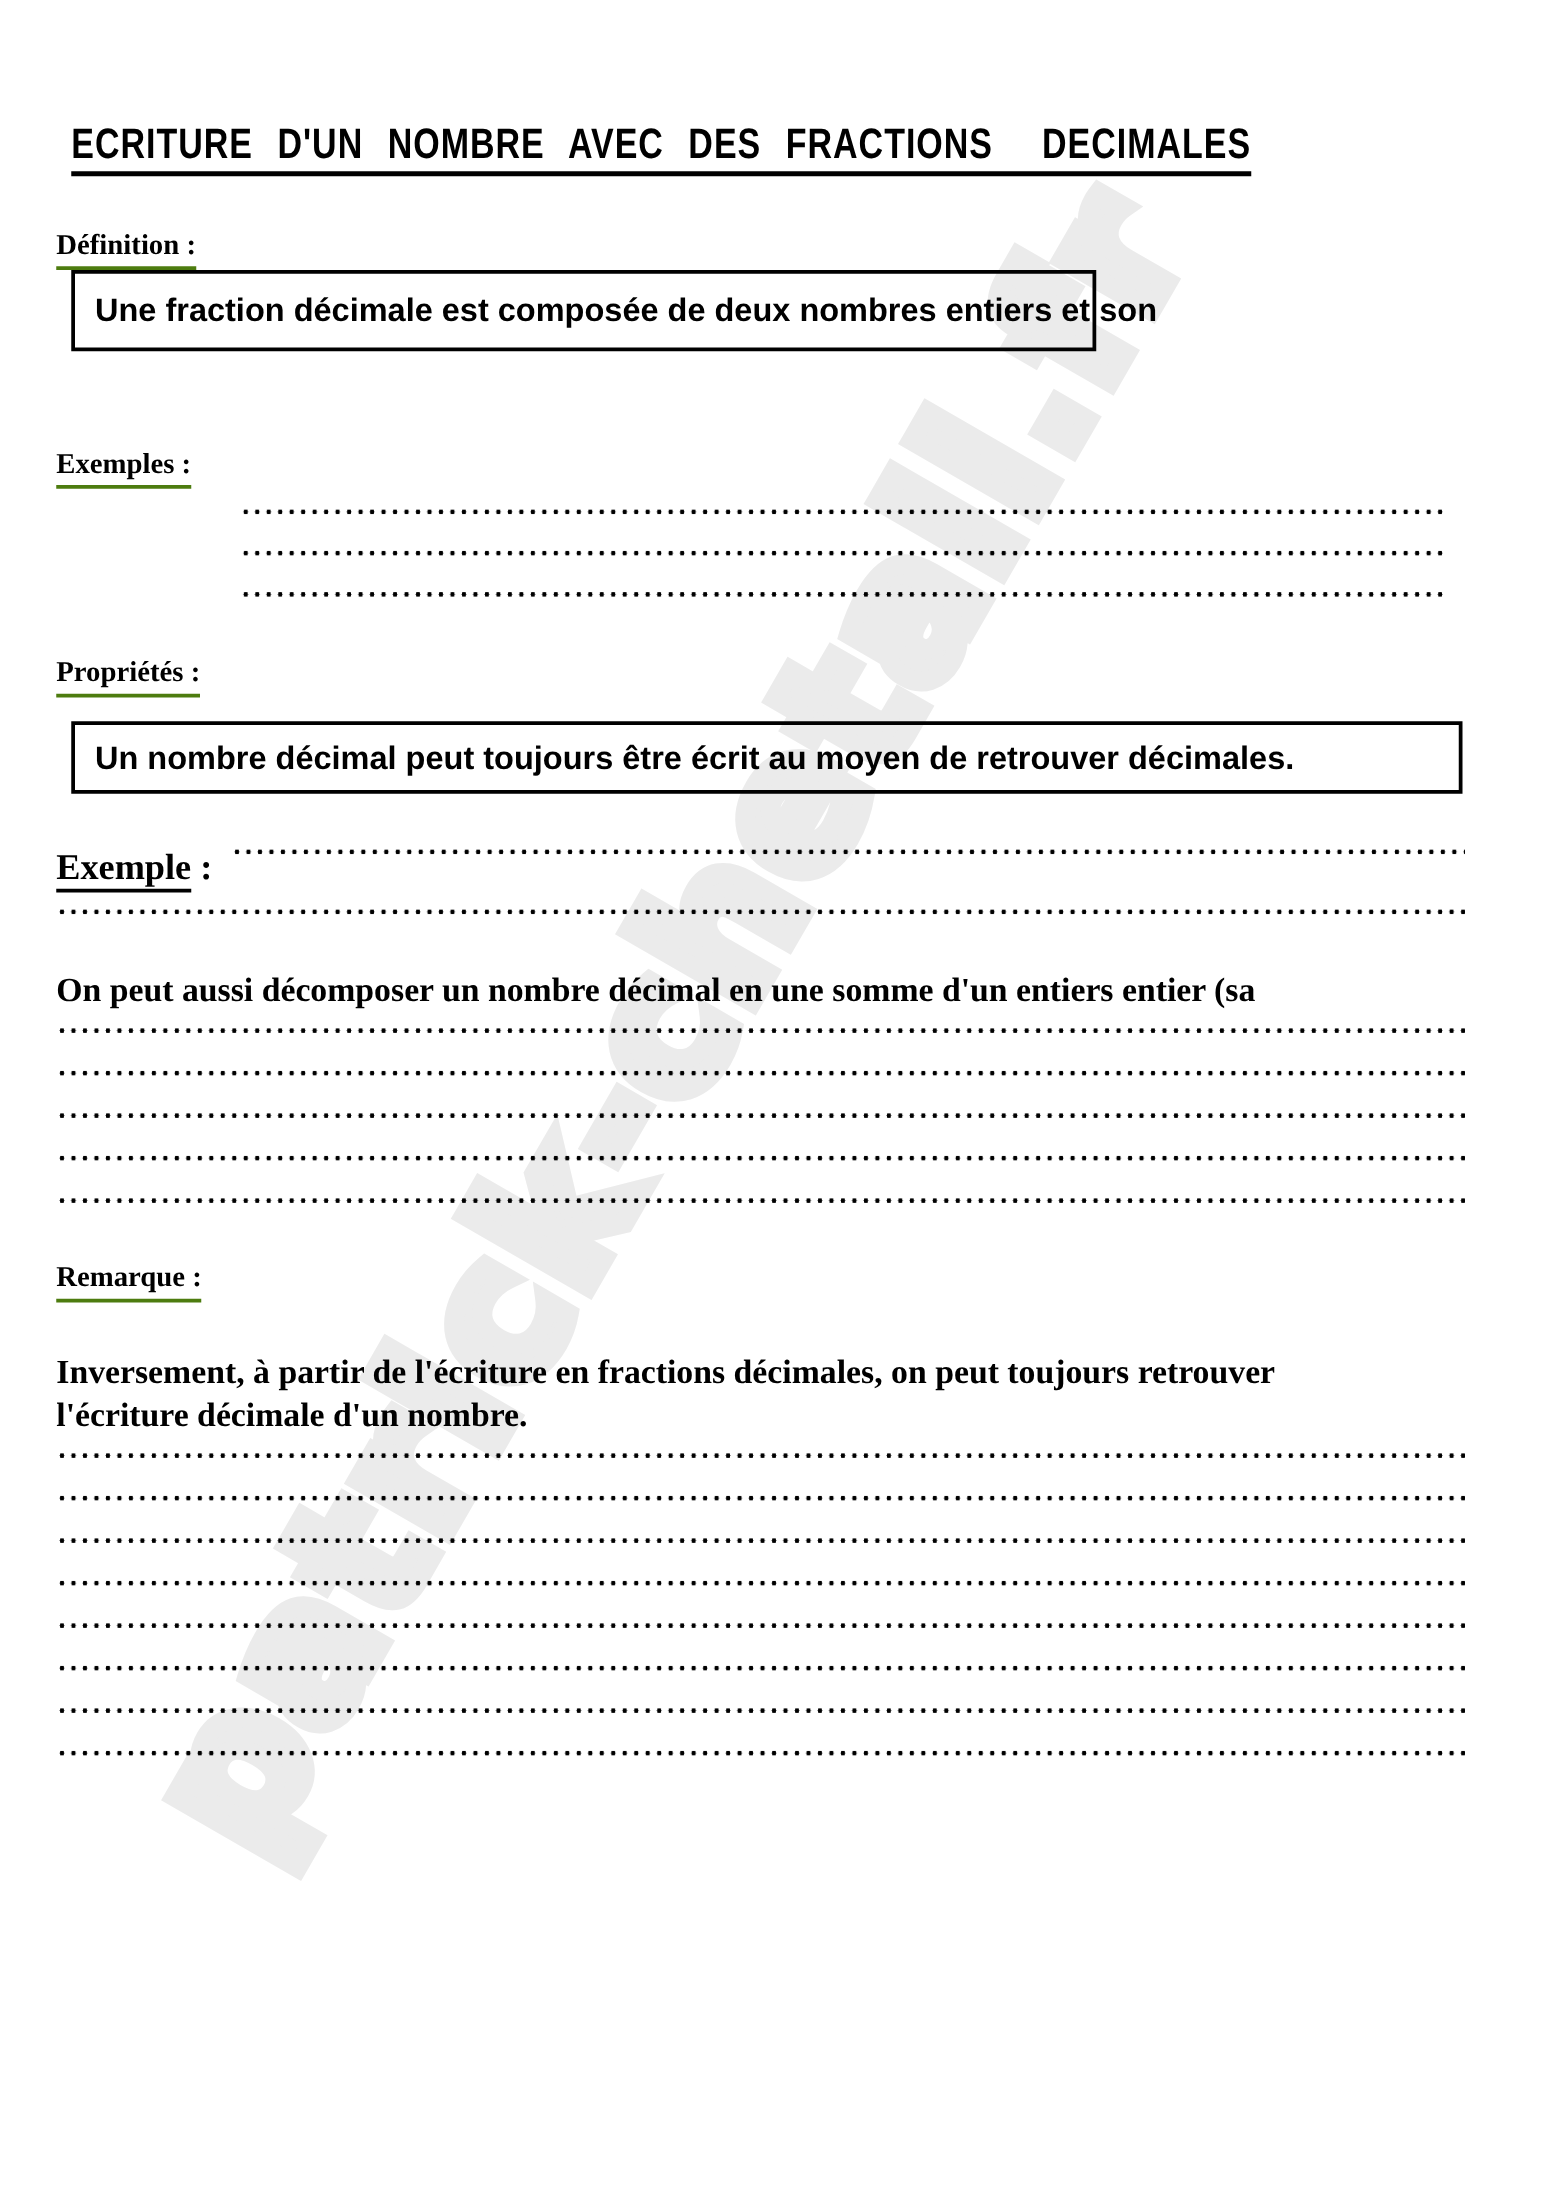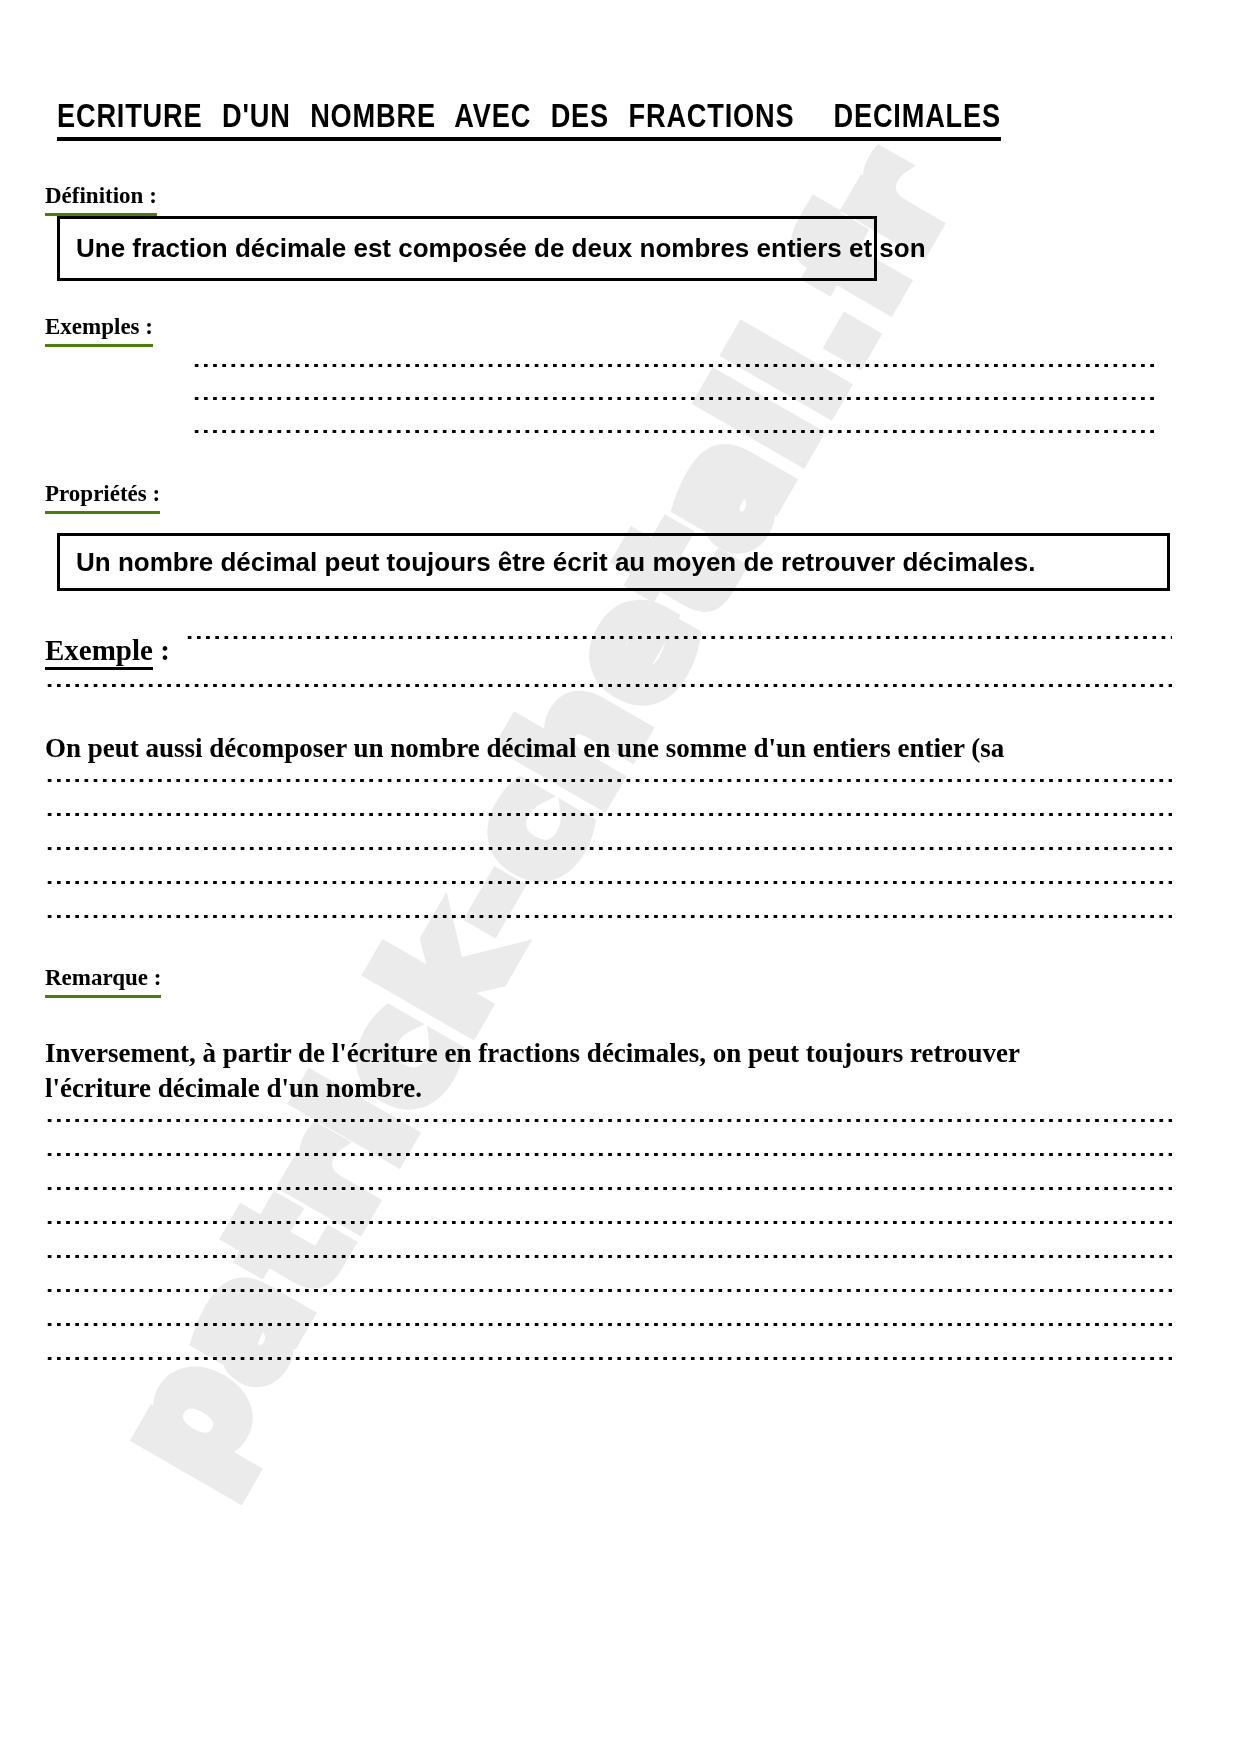--- a/index.html
+++ b/index.html
@@ -57,21 +57,21 @@
   .heading > span{
     display:inline-block;
     font-weight:bold;
     font-size:23px;
     line-height:30px;
     border-bottom:3px solid #4d7c0f;
     padding-bottom:2px;
     white-space:pre;
   }
   .h-definition{margin-top:40px;}
-  .h-exemples{margin-top:31px;}
+  .h-exemples{margin-top:75px;}
   .h-proprietes{margin-top:45px;}
   .h-remarque{margin-top:44px;}
   
   .framebox{
     border:3px solid #000;
     margin-left:12px;
     font-family:"Liberation Sans", sans-serif;
     font-weight:bold;
     box-sizing:border-box;
     padding:8px 16px;

